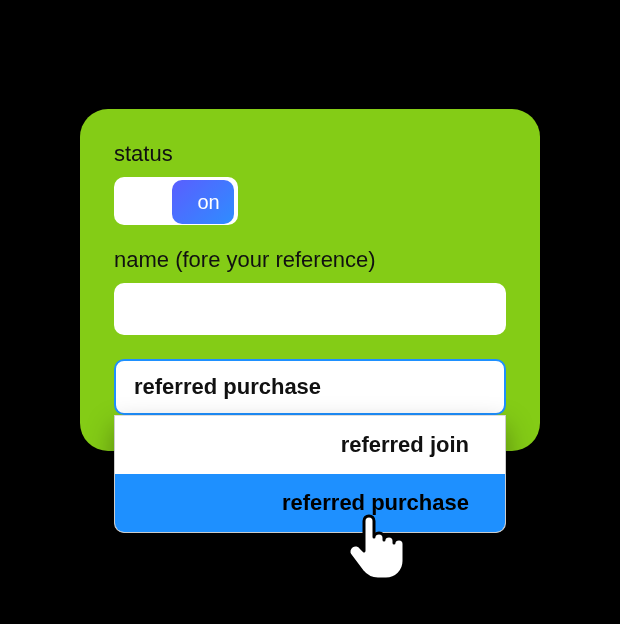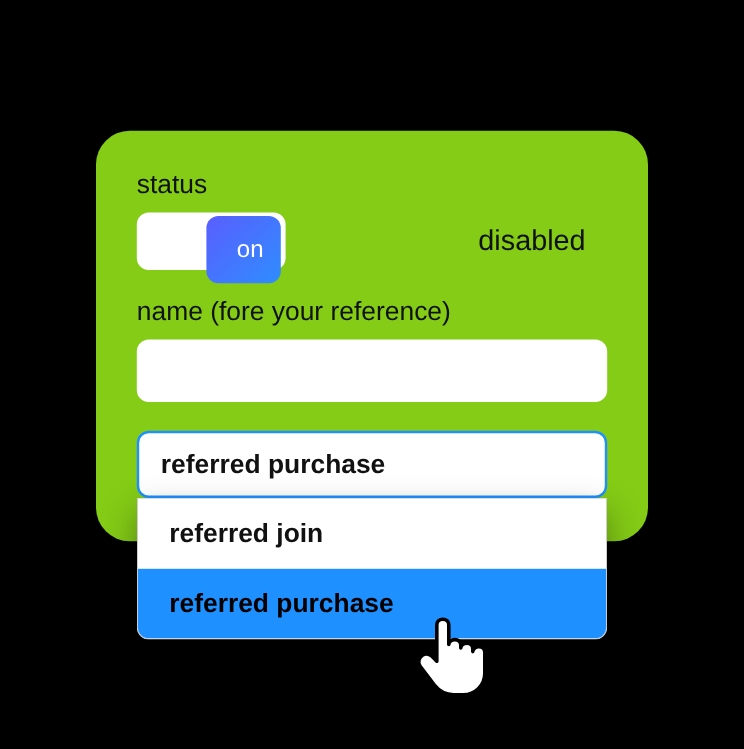--- a/index.html
+++ b/index.html
@@ -41,21 +41,21 @@
       display: flex;
       align-items: center;
       padding: 4px;
       position: relative;
     }
     .toggle-thumb {
       position: absolute;
       left: 58px;
       top: 3px;
       width: 62px;
-      height: 56px;
+      height: 44px;
       background: linear-gradient(135deg, #5a5eff 0%, #2e8dff 100%);
       border-radius: 10px;
       display: flex;
       align-items: center;
       justify-content: center;
       color: #fff;
       font-size: 20px;
       font-weight: 400;
       padding-left: 11px;
     }
@@ -103,24 +103,25 @@
       border-top: 1px solid #ddd;
       border-radius: 0 0 10px 10px;
       overflow: hidden;
       box-shadow: 0 12px 28px rgba(0,0,0,0.35);
       z-index: 3;
     }
     .dropdown-item {
       height: 58px;
       display: flex;
       align-items: center;
-      padding: 0 26px;
+      padding: 0 36px;
       font-size: 22px;
       color: #111;
       cursor: pointer;
+      justify-content: flex-end;
     }
     .dropdown-item.highlight {
       background: #1e90ff;
       color: #000;
     }
     .cursor {
       position: absolute;
       top: 148px;
       left: 226px;
       z-index: 10;
@@ -132,21 +133,20 @@
 
 <div class="card">
 
   <div class="label">status</div>
   <div class="status-row">
     <div class="toggle-track">
       <div class="toggle-thumb">
         <span>on</span>
       </div>
     </div>
-    <div class="disabled-text">disabled</div>
   </div>
 
   <div class="label">name (fore your reference)</div>
   <input class="name-input" type="text" value="" style="">
 
   <div class="select-wrap">
     <div class="select-box">
       <span>referred purchase</span>
     </div>
     <div class="dropdown">

